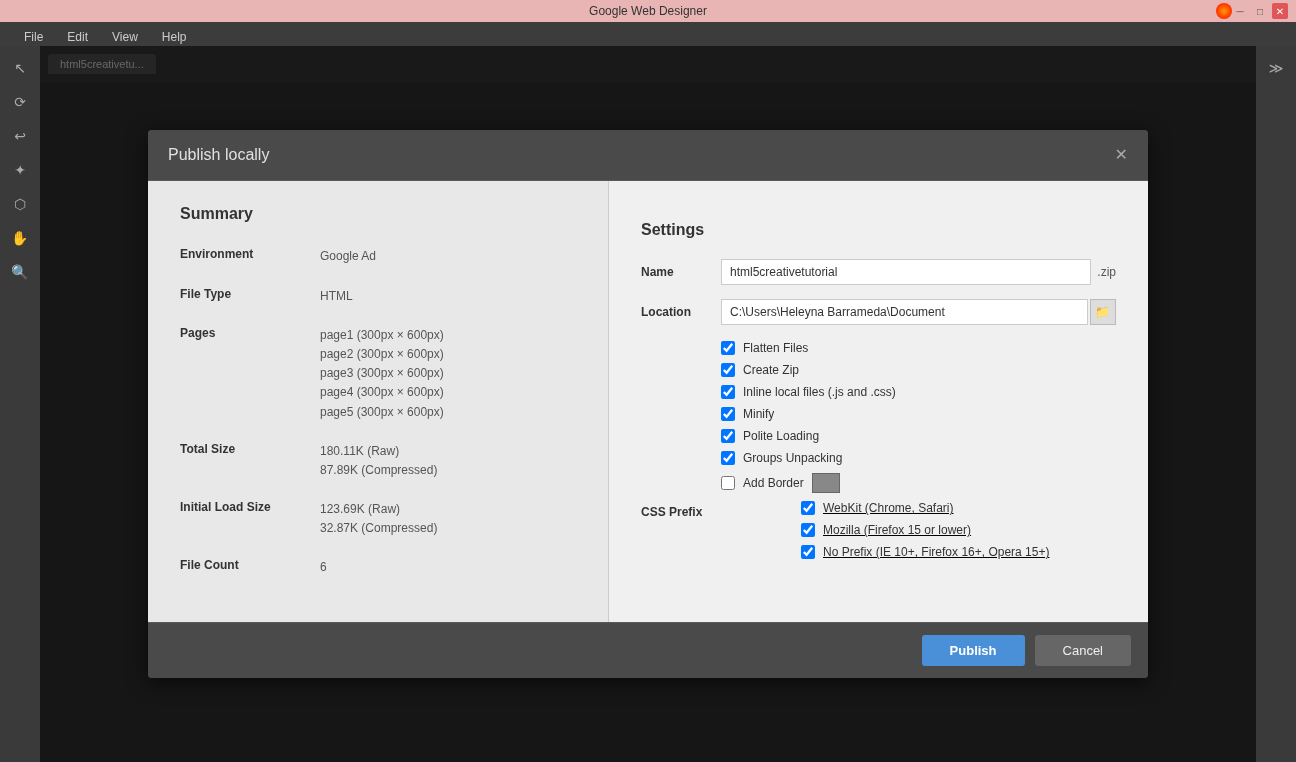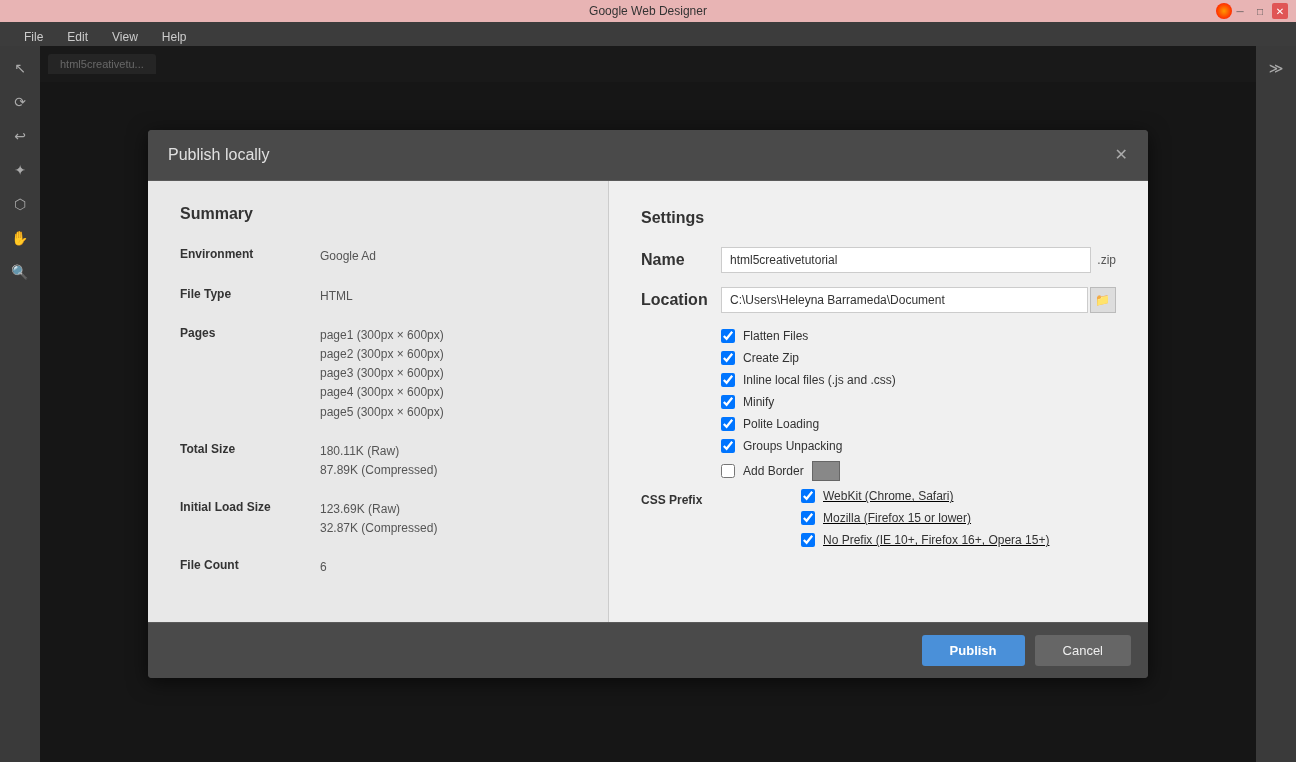--- a/index.html
+++ b/index.html
@@ -218,40 +218,40 @@
     .summary-value {
       color: #555;
       font-size: 12px;
       line-height: 1.6;
     }
 
     
     .settings-panel {
       flex: 1;
       background: #f0f0f0;
-      padding: 28px 32px;
+      padding: 40px 32px;
       overflow-y: auto;
     }
     .settings-title {
       font-size: 16px;
       font-weight: bold;
       color: #333;
       margin-bottom: 20px;
     }
 
     .settings-field {
       display: flex;
       align-items: center;
       margin-bottom: 14px;
     }
     .settings-field-label {
       width: 80px;
       font-weight: bold;
       color: #333;
-      font-size: 16px;
+      font-size: 12px;
       flex-shrink: 0;
     }
     .settings-field-input {
       flex: 1;
       height: 26px;
       border: 1px solid #ccc;
       background: #fff;
       padding: 0 8px;
       font-size: 12px;
       color: #333;

